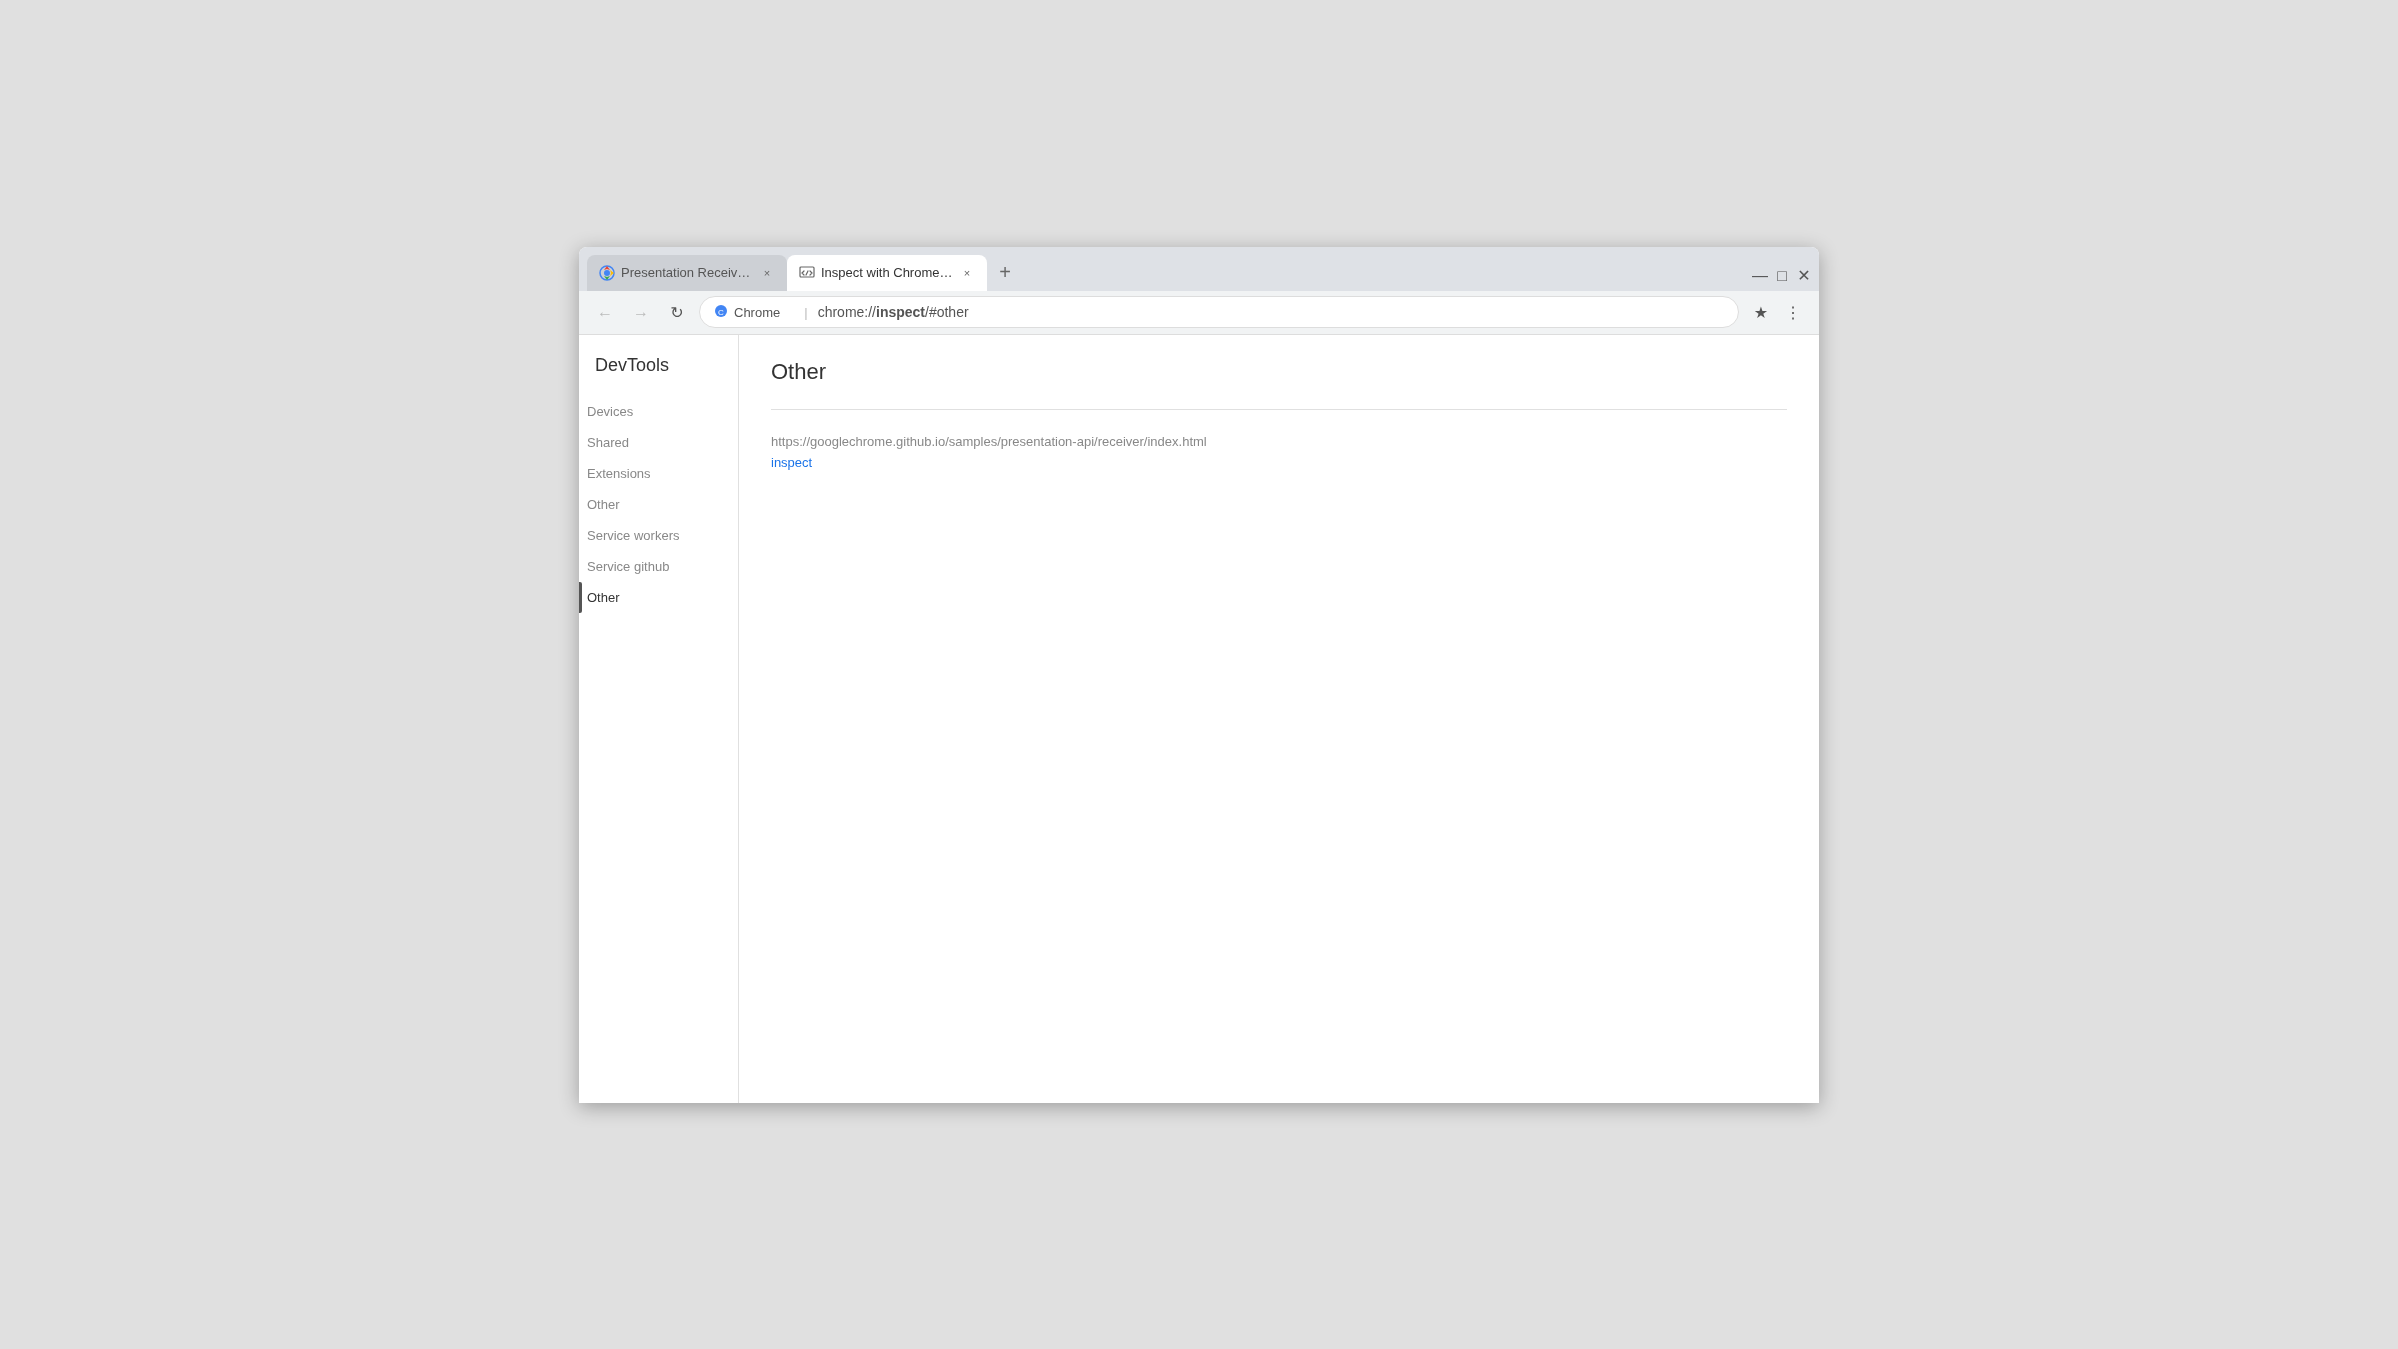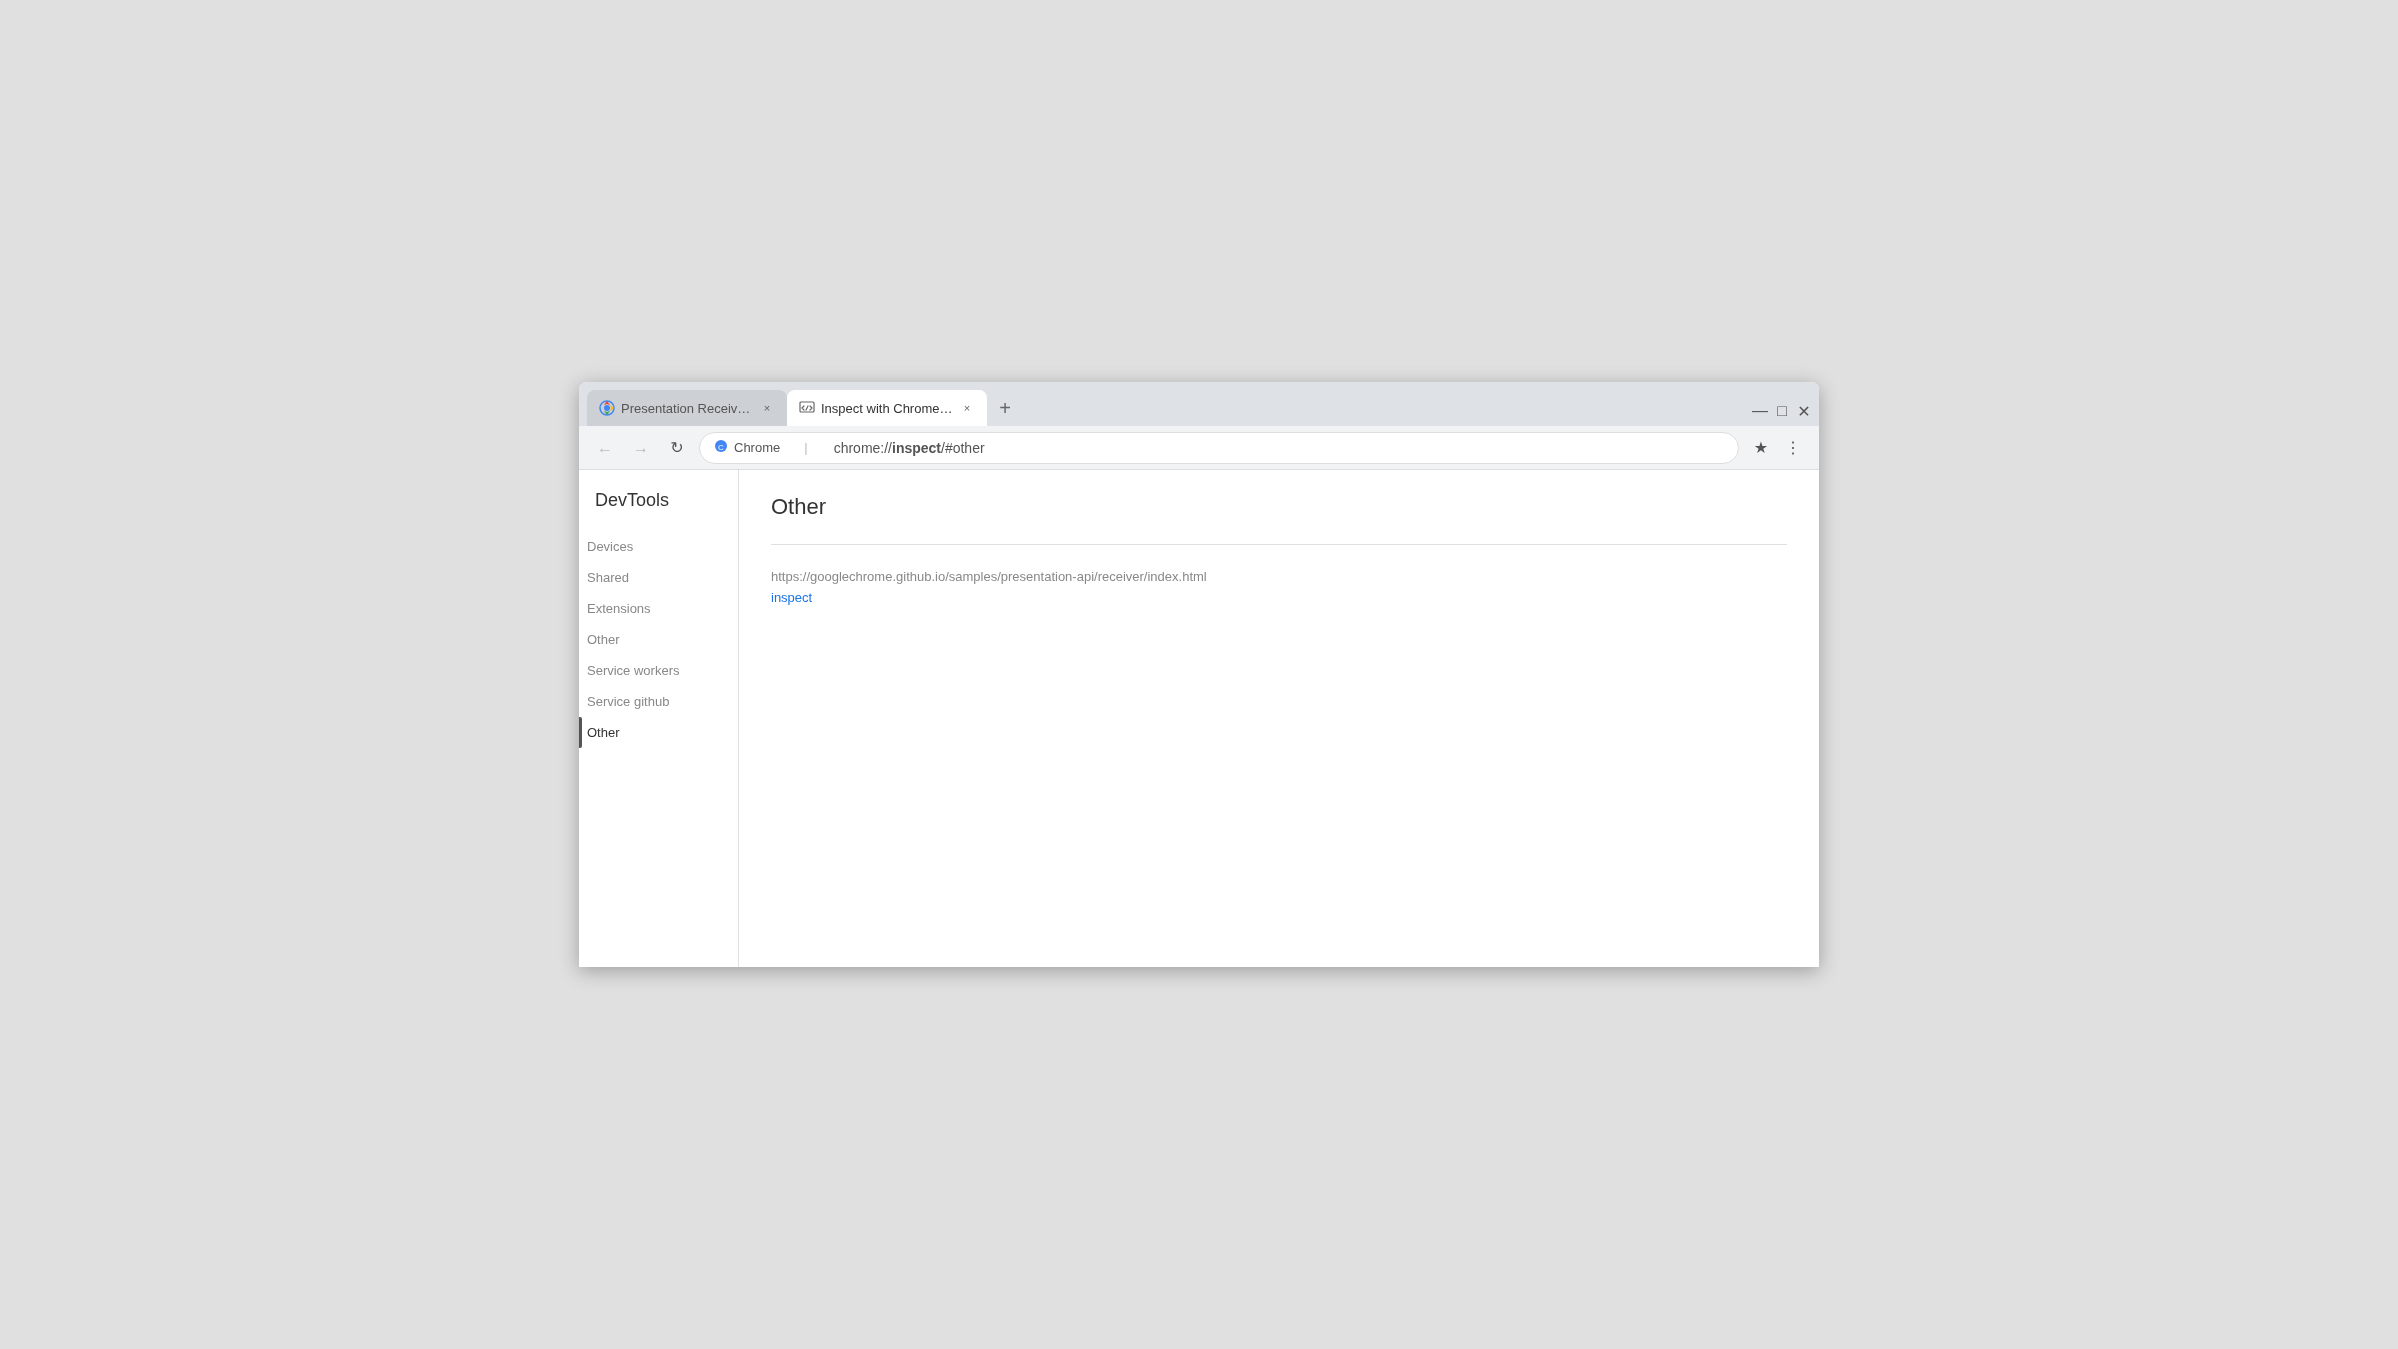--- a/index.html
+++ b/index.html
@@ -162,21 +162,21 @@
       align-items: center;
       justify-content: center;
       cursor: pointer;
       color: #555;
       font-size: 16px;
     }
 
     
     .page-body {
       display: flex;
-      height: 497px;
+      height: 768px;
     }
 
     
     .sidebar {
       width: 160px;
       padding: 20px 0;
       border-right: 1px solid #e0e0e0;
       flex-shrink: 0;
     }
 
@@ -300,21 +300,21 @@
     <div class="url-bar">
       <span style="font-size:13px; color:#555;">
         
         <svg width="14" height="14" viewBox="0 0 14 14" fill="none">
           <circle cx="7" cy="7" r="6" fill="#4285f4"></circle>
           <text x="7" y="10.5" text-anchor="middle" font-size="8" fill="white" font-family="Arial">C</text>
         </svg>
       </span>
       <span style="font-size:13px; color:#555; margin-right:18px;">Chrome</span>
       <span style="color:#bbb; font-size:13px;">|</span>
-      <span style="font-size:14px; color:#555; margin-left:20px;">
+      <span style="font-size:14px; color:#555; margin-left:4px;">
         chrome://<strong>inspect</strong><span>/#other</span>
       </span>
     </div>
 
     <div class="url-bar-actions">
       <div class="url-action-btn">★</div>
       <div class="url-action-btn">⋮</div>
     </div>
   </div>
 

